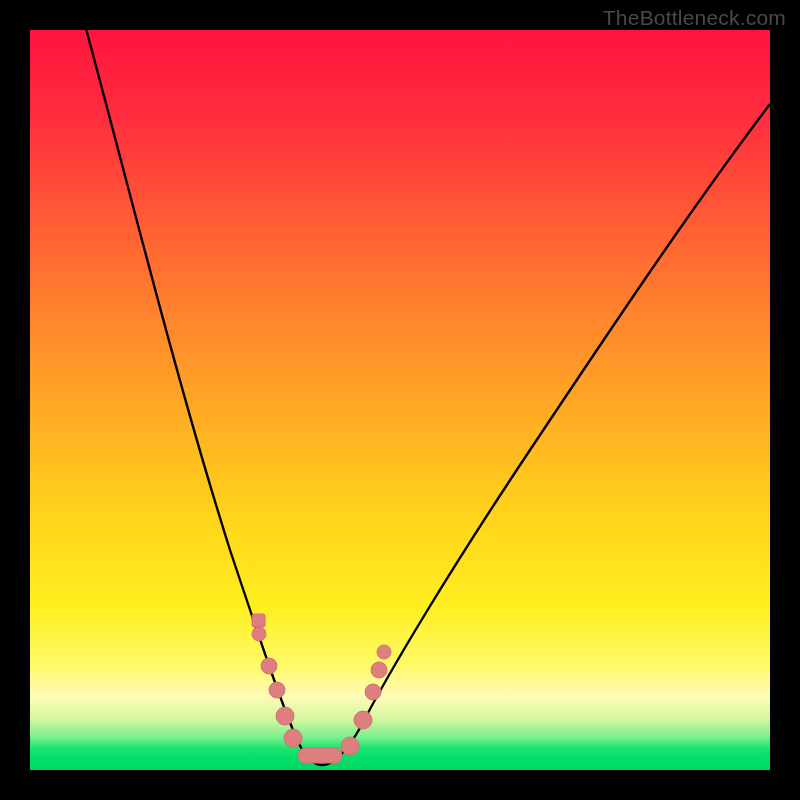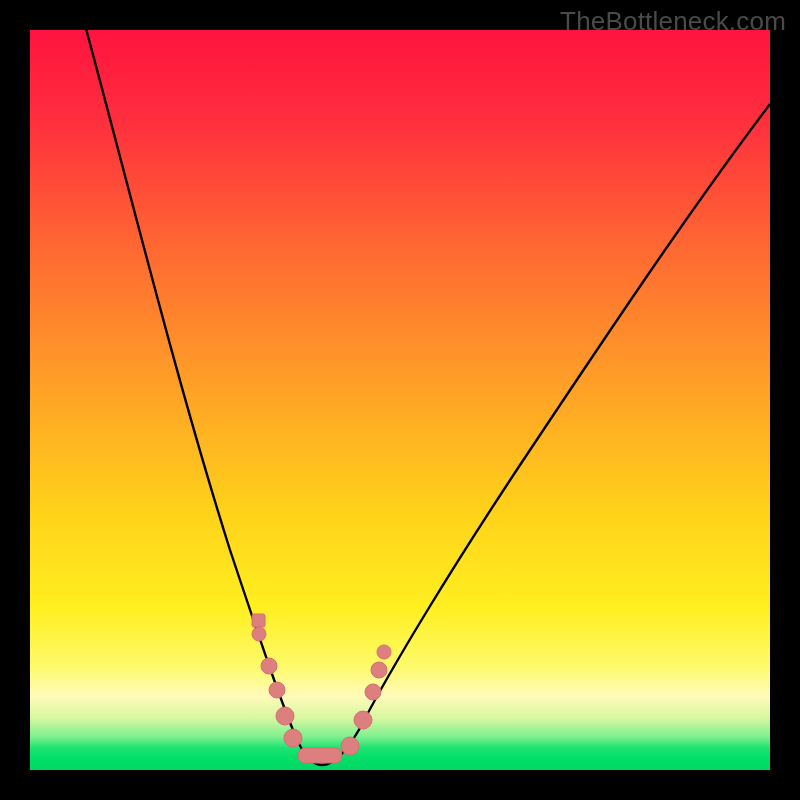--- a/index.html
+++ b/index.html
@@ -25,21 +25,21 @@
     top: 30px;
     width: 740px;
     height: 740px;
     
   }
   .watermark {
     position: absolute;
     top: 6px;
     right: 14px;
     color: #4a4a4a;
-    font-size: 26px;
+    font-size: 21px;
     font-weight: 400;
     letter-spacing: 0.2px;
     font-family: Arial, Helvetica, sans-serif;
   }
   svg { display: block; }
 </style>
 </head>
 <body>
 
 <div class="frame">

